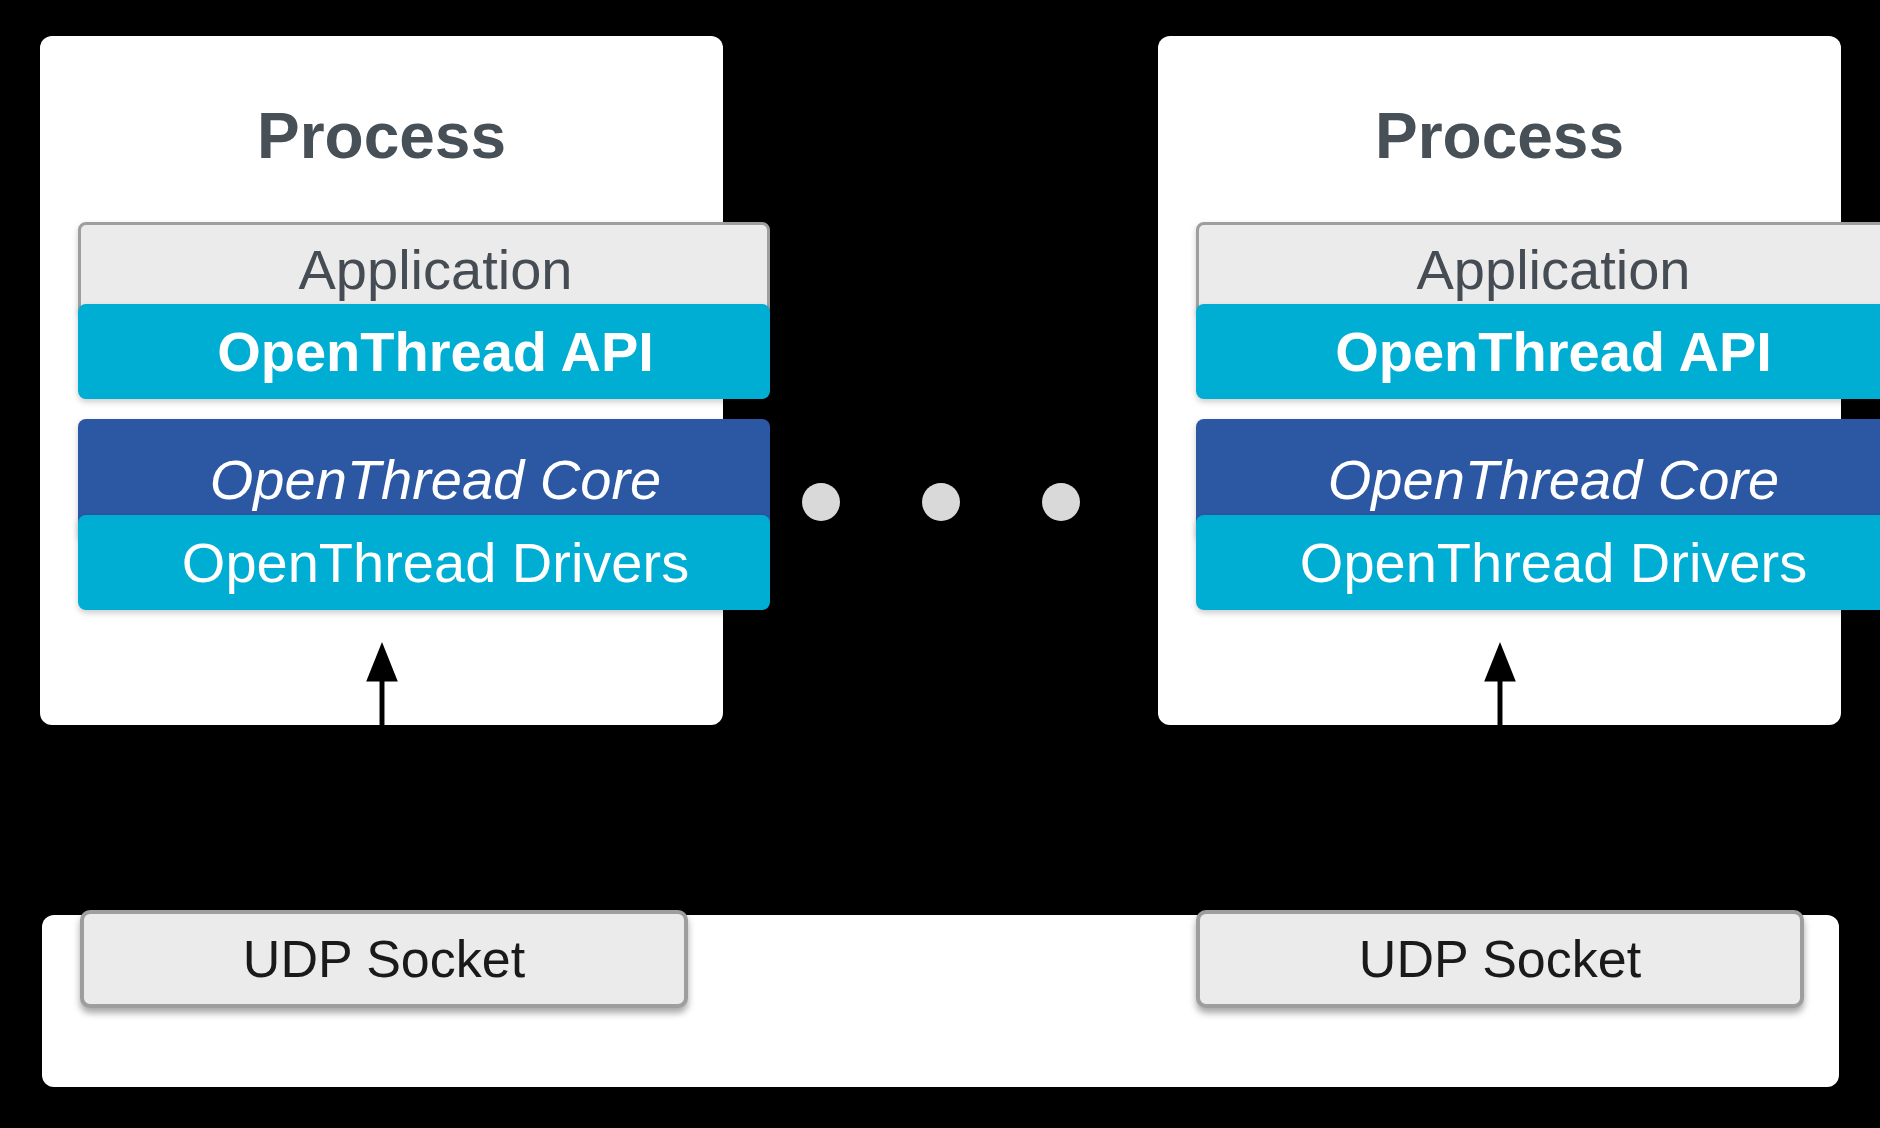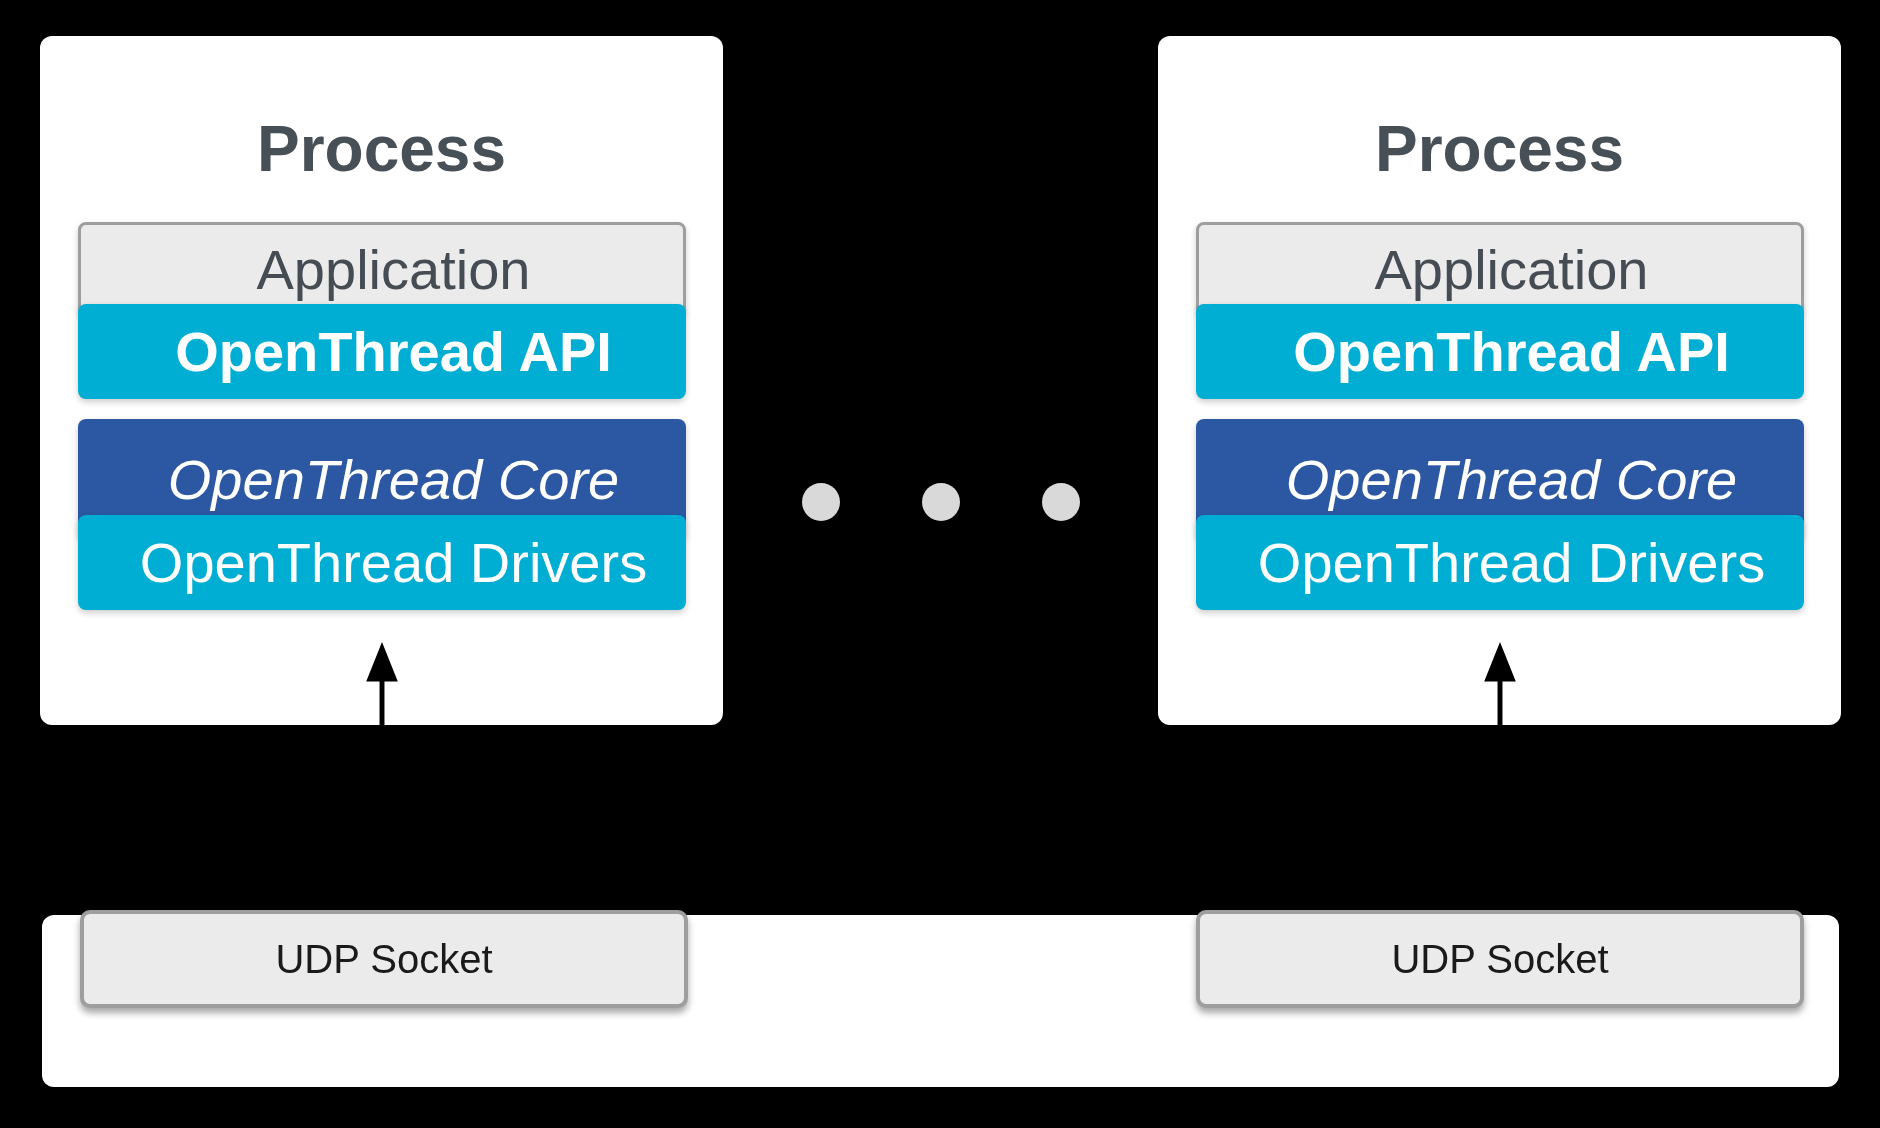--- a/index.html
+++ b/index.html
@@ -27,33 +27,33 @@
   }
   .process-box.left  { left: 40px; }
   .process-box.right { left: 1158px; }
 
   .process-title {
     position: absolute;
     top: 60px;
     left: 0;
     right: 0;
     height: 80px;
-    margin: 13px;
+    margin: 0;
     display: flex;
     align-items: center;
     justify-content: center;
     font-size: 64px;
     font-weight: bold;
     color: var(--title-text, #474F57);
   }
 
   .layer {
     position: absolute;
     left: 38px;
-    width: 608px;
+    width: 692px;
     box-sizing: border-box;
     display: flex;
     align-items: center;
     justify-content: center;
     border-radius: 8px;
     font-size: 56px;
     color: var(--layer-text, #fff);
     box-shadow: 0 3px 6px rgba(0,0,0,0.20);
     padding-left: 23px;
   }
@@ -125,21 +125,21 @@
     top: 910px;
     width: 608px;
     height: 98px;
     box-sizing: border-box;
     background: var(--gray-fill, #EBEBEB);
     border: 4px solid var(--gray-border, #9E9E9E);
     border-radius: 10px;
     display: flex;
     align-items: center;
     justify-content: center;
-    font-size: 40px;
+    font-size: 52px;
     color: var(--udp-text, #1A1A1A);
     box-shadow: 0 5px 7px rgba(0,0,0,0.35);
   }
   .udp-box.left  { left: 80px; }
   .udp-box.right { left: 1196px; }
 </style>
 </head>
 <body>
 
 <div class="stage">

